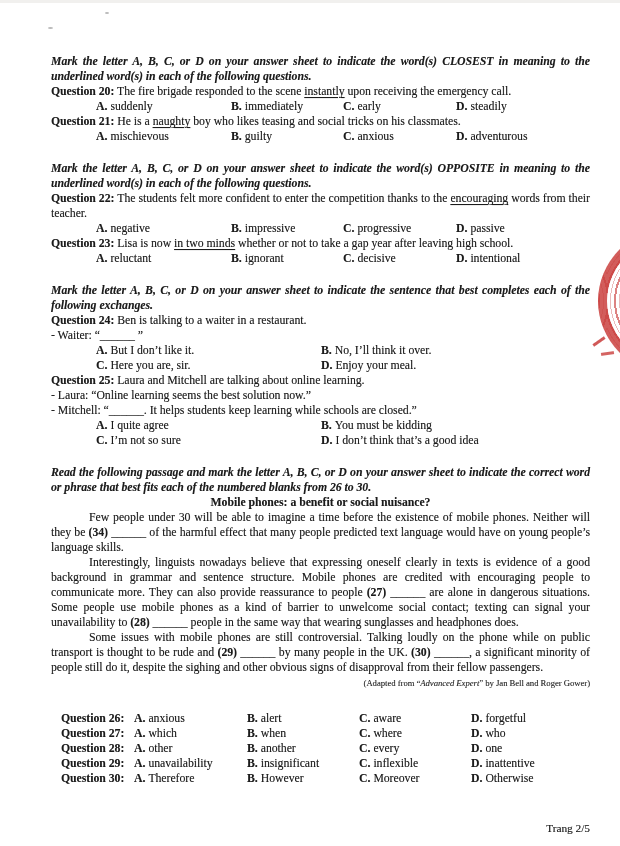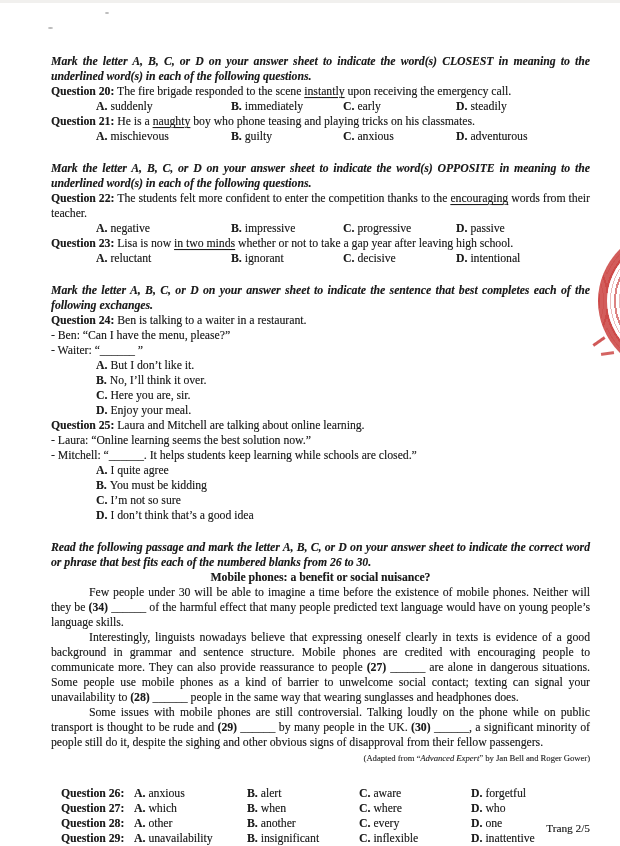--- a/index.html
+++ b/index.html
@@ -20,21 +20,21 @@
   .qline{text-align:justify;}
   .qlabel{font-weight:bold;}
   .u{text-decoration:underline;text-underline-offset:2px;}
   .sec{margin-top:17px;}
   .sec:first-child{margin-top:0;}
   .optrow4{display:flex;padding-left:45px;}
   .optrow4 .opt:nth-child(1){width:113px;}
   .optrow4 .opt:nth-child(2){width:112px;margin-left:22px;}
   .optrow4 .opt:nth-child(3){width:113px;}
   .optrow4 .opt:nth-child(4){flex:1;}
-  .optrow2{display:flex;padding-left:45px;flex-direction:column;}
+  .optrow2{display:flex;padding-left:45px;}
   .optrow2 .opt:nth-child(1){width:225px;}
   .optrow2 .opt:nth-child(2){flex:1;}
   .opt{white-space:nowrap;}
   .k{font-weight:bold;}
   .v{margin-left:3px;}
   .ptitle{text-align:center;font-weight:bold;}
   .para{text-align:justify;text-indent:38px;}
   .para b{font-weight:bold;}
   .source{text-align:right;font-size:8.6px;line-height:12px;margin-top:2px;color:#2a2a2a;}
   .source .it{font-style:italic;}
@@ -70,21 +70,21 @@
 
   <div class="sec">
     <p class="instr">Mark the letter A, B, C, or D on your answer sheet to indicate the word(s) CLOSEST in meaning to the underlined word(s) in each of the following questions.</p>
     <p class="qline"><span class="qlabel">Question 20:</span><span> The fire brigade responded to the scene </span><span class="u">instantly</span><span> upon receiving the emergency call.</span></p>
     <div class="optrow4">
       <span class="opt"><span class="k">A.</span><span class="v">suddenly</span></span>
       <span class="opt"><span class="k">B.</span><span class="v">immediately</span></span>
       <span class="opt"><span class="k">C.</span><span class="v">early</span></span>
       <span class="opt"><span class="k">D.</span><span class="v">steadily</span></span>
     </div>
-    <p class="qline"><span class="qlabel">Question 21:</span><span> He is a </span><span class="u">naughty</span><span> boy who phone teasing and playing tricks on his classmates.</span></p>
+    <p class="qline"><span class="qlabel">Question 21:</span><span> He is a </span><span class="u">naughty</span><span> boy who likes teasing and social tricks on his classmates.</span></p>
     <div class="optrow4">
       <span class="opt"><span class="k">A.</span><span class="v">mischievous</span></span>
       <span class="opt"><span class="k">B.</span><span class="v">guilty</span></span>
       <span class="opt"><span class="k">C.</span><span class="v">anxious</span></span>
       <span class="opt"><span class="k">D.</span><span class="v">adventurous</span></span>
     </div>
   </div>
 
   <div class="sec">
     <p class="instr">Mark the letter A, B, C, or D on your answer sheet to indicate the word(s) OPPOSITE in meaning to the underlined word(s) in each of the following questions.</p>
@@ -100,21 +100,20 @@
       <span class="opt"><span class="k">A.</span><span class="v">reluctant</span></span>
       <span class="opt"><span class="k">B.</span><span class="v">ignorant</span></span>
       <span class="opt"><span class="k">C.</span><span class="v">decisive</span></span>
       <span class="opt"><span class="k">D.</span><span class="v">intentional</span></span>
     </div>
   </div>
 
   <div class="sec">
     <p class="instr">Mark the letter A, B, C, or D on your answer sheet to indicate the sentence that best completes each of the following exchanges.</p>
     <p class="qline"><span class="qlabel">Question 24:</span><span> Ben is talking to a waiter in a restaurant.</span></p>
-    <p>- Ben: “Can I have the menu, please?”</p>
     <p>- Waiter: “______ ”</p>
     <div class="optrow2">
       <span class="opt"><span class="k">A.</span><span class="v">But I don’t like it.</span></span>
       <span class="opt"><span class="k">B.</span><span class="v">No, I’ll think it over.</span></span>
     </div>
     <div class="optrow2">
       <span class="opt"><span class="k">C.</span><span class="v">Here you are, sir.</span></span>
       <span class="opt"><span class="k">D.</span><span class="v">Enjoy your meal.</span></span>
     </div>
     <p class="qline"><span class="qlabel">Question 25:</span><span> Laura and Mitchell are talking about online learning.</span></p>

